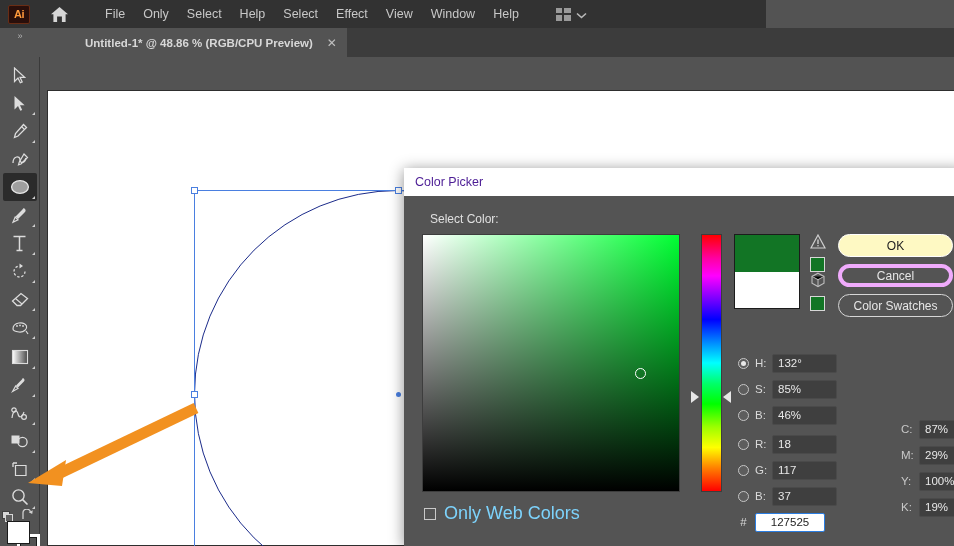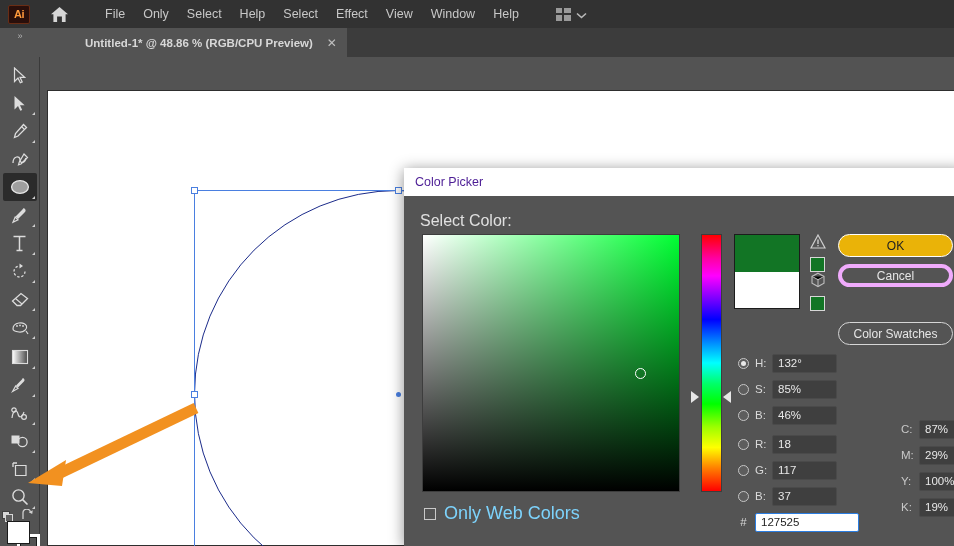--- a/index.html
+++ b/index.html
@@ -7,21 +7,21 @@
     width: 954px; height: 546px;
     overflow: hidden;
     background: #535353;
     font-family: "Liberation Sans", sans-serif;
     -webkit-font-smoothing: antialiased;
   }
   #app { position: relative; width: 954px; height: 546px; }
 
   
   .menubar {
-    position: absolute; left: 0; top: 0; width: 954px; height: 28px;
+    position: absolute; left: 0; top: 0; width: 766px; height: 28px;
     background: #323232;
     display: flex; align-items: center;
   }
   .ai-logo {
     width: 22px; height: 19px; margin-left: 8px;
     background: #2a0f0b; border: 1px solid #6a2d15; border-radius: 2px;
     color: #ff9a3c; font-size: 11px; font-weight: bold;
     display: flex; align-items: center; justify-content: center;
     letter-spacing: -0.5px;
   }
@@ -125,22 +125,22 @@
     position: absolute; left: 404px; top: 168px; width: 560px; height: 378px;
     background: #545454; box-shadow: 0 2px 14px rgba(0,0,0,.45);
   }
   .cp-titlebar {
     height: 28px; background: #ffffff;
     display: flex; align-items: center; padding-left: 11px;
   }
   .cp-title { color: #4c1d95; font-size: 12.5px; }
   .cp-body { position: relative; height: 350px; }
   .cp-label {
-    position: absolute; left: 16px; top: 16px;
-    color: #e0e0e0; font-size: 16px;
+    position: absolute; left: 26px; top: 16px;
+    color: #e0e0e0; font-size: 12px;
   }
   .sv-field {
     position: absolute; left: 18px; top: 38px; width: 258px; height: 258px;
     border: 1px solid #3d3d3d;
     background:
       linear-gradient(to bottom, rgba(0,0,0,0), rgba(0,0,0,1)),
       linear-gradient(to right, #ffffff, #00ef00);
     cursor: crosshair;
   }
   .sv-marker {
@@ -181,23 +181,23 @@
   .websafe-swatch {
     width: 15px; height: 15px; margin-top: 4px;
     border: 1px solid #d7d7d7; background: #127525; cursor: pointer;
   }
 
   .cp-btn {
     position: absolute; left: 434px; width: 115px; height: 23px;
     border-radius: 12px; font-size: 12px;
     display: flex; align-items: center; justify-content: center; cursor: pointer;
   }
-  .cp-btn-ok { top: 38px; background: #eab308; color: #222; border: 1px solid #ffffff; }
+  .cp-btn-ok { top: 38px; background: #fef9c3; color: #222; border: 1px solid #ffffff; }
   .cp-btn-cancel { top: 68px; background: transparent; color: #e6e6e6; border: 4px solid #f0abfc; }
-  .cp-btn-swatches { top: 98px; background: transparent; color: #e6e6e6; border: 1px solid #d6d6d6; margin-top: 28px; }
+  .cp-btn-swatches { top: 98px; background: transparent; color: #e6e6e6; border: 1px solid #d6d6d6; }
 
   
   .fields { position: absolute; left: 334px; top: 156px; }
   .frow { display: flex; align-items: center; height: 22px; margin-bottom: 4px; }
   .radio {
     width: 11px; height: 11px; border-radius: 50%;
     border: 1px solid #c5c5c5; background: #5d5d5d;
     margin-right: 6px; position: relative; cursor: pointer; flex: none;
   }
   .radio.on:after {
@@ -207,21 +207,21 @@
   .flabel {
     color: #d9d9d9; font-size: 11.5px; width: 17px; flex: none;
   }
   .finput {
     width: 65px; height: 19px; background: #3f3f3f; border: 1px solid #4a4a4a;
     border-radius: 2px; color: #e8e8e8; font-size: 11.5px;
     padding: 0 5px; font-family: "Liberation Sans", sans-serif;
     outline: none;
   }
   .finput.hexfield {
-    width: 104px; background: #ffffff; color: #1d1d1d; border: 1px solid #2a7de1;
+    width: 70px; background: #ffffff; color: #1d1d1d; border: 1px solid #2a7de1; text-align: center;
   }
   .hash { color: #d9d9d9; font-size: 11.5px; margin-right: 6px; width:11px; flex:none; text-align:center; }
   .cmyk-col { position: absolute; left: 497px; top: 222px; }
   .cmyk-row { display: flex; align-items: center; height: 22px; margin-bottom: 4px; }
   .cmyk-label { color: #c8c8c8; font-size: 11.5px; width: 18px; flex: none; }
 
   .webonly {
     position: absolute; left: 20px; top: 307px;
     display: flex; align-items: center; gap: 8px; cursor: pointer;
   }

